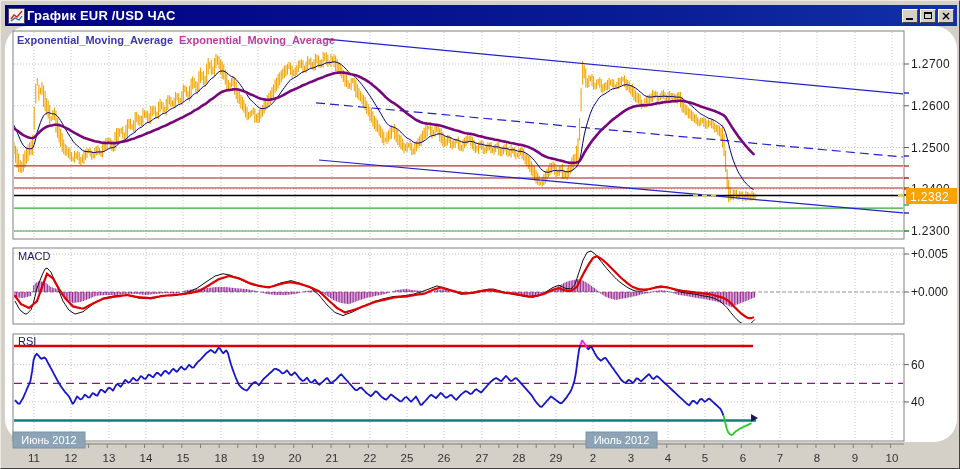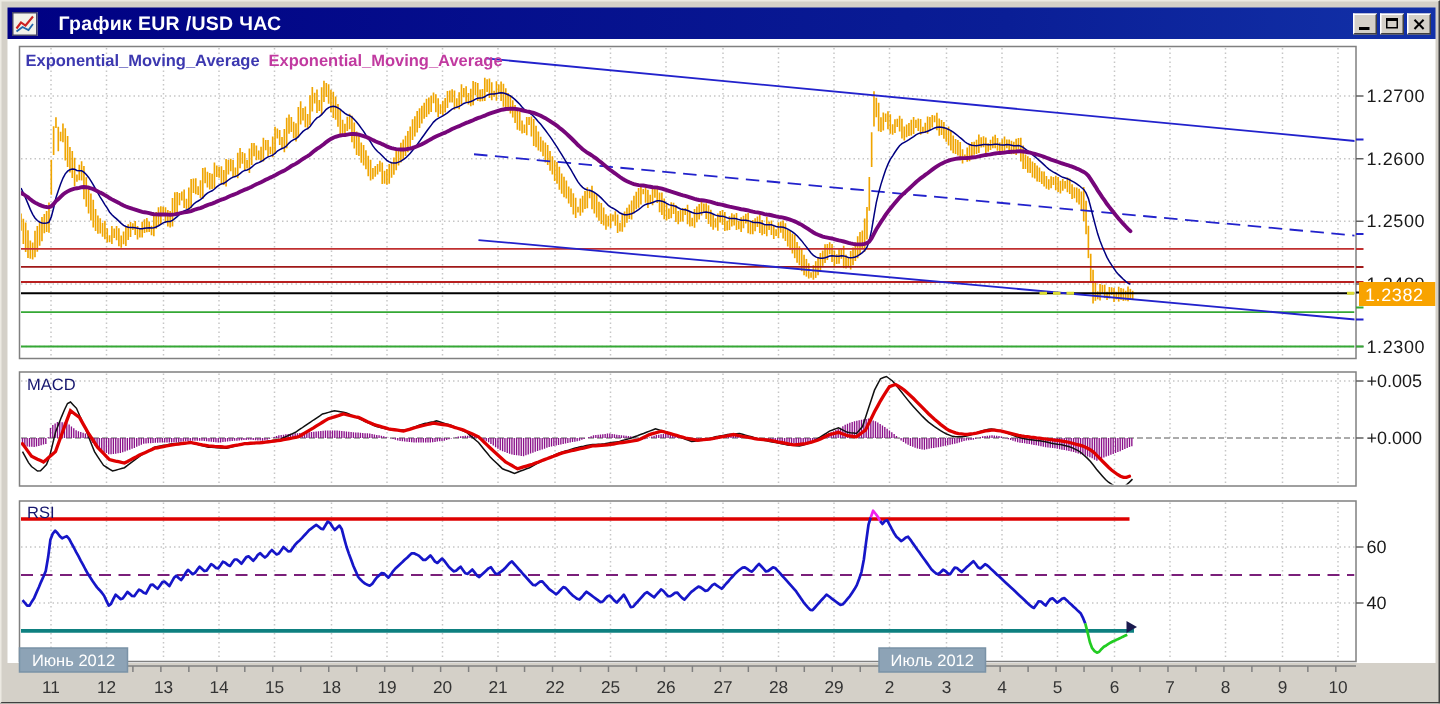--- a/index.html
+++ b/index.html
@@ -3,28 +3,28 @@
 <meta charset="utf-8">
 <style>
   html,body{margin:0;padding:0;background:#D4D0C8;}
   .window{position:relative;width:960px;height:469px;background:#D4D0C8;box-sizing:border-box;
     border-top:1px solid #ECE9E2;border-left:1px solid #ECE9E2;border-right:1px solid #404040;border-bottom:1px solid #404040;
     font-family:"Liberation Sans","DejaVu Sans",sans-serif;overflow:hidden;}
   .frame2{position:absolute;left:1px;top:1px;right:1px;bottom:1px;border:1px solid #D4D0C8;pointer-events:none;}
   .titlebar{position:absolute;left:4px;top:4px;width:952px;height:21px;background:linear-gradient(90deg,#000083 0%,#0A1E96 70%,#1231A8 100%);
     display:flex;align-items:center;padding:0 3px;box-sizing:border-box;}
   .ticon{width:15px;height:14px;background:#F2F2EA;border:1px solid #46466A;display:inline-flex;align-items:center;justify-content:center;flex:0 0 auto;}
-  .ttext{color:#FFFFFF;font-size:13px;font-weight:bold;margin-left:14px;letter-spacing:.2px;white-space:nowrap;}
+  .ttext{color:#FFFFFF;font-size:13px;font-weight:bold;margin-left:2px;letter-spacing:.2px;white-space:nowrap;}
   .tbtns{margin-left:auto;display:flex;gap:2px;}
   .wbtn{width:16px;height:14px;background:#D4D0C8;border:1px solid;border-color:#FFFFFF #404040 #404040 #FFFFFF;
     padding:0;margin:0;position:relative;cursor:default;}
   .g-min{position:absolute;left:3px;bottom:2px;width:7px;height:2px;background:#000;}
   .g-max{position:absolute;left:3px;top:2px;width:8px;height:7px;border:1px solid #000;border-top-width:2px;box-sizing:border-box;background:transparent;}
   .g-x{position:absolute;left:0;top:-1px;width:100%;text-align:center;font:bold 12px "DejaVu Sans",sans-serif;color:#000;line-height:14px;}
-  .client{position:absolute;left:4px;top:25px;width:952px;height:416px;background:#FFFFFF;}
+  .client{position:absolute;left:4px;top:25px;width:952px;height:416px;background:#FFFFFF;border-radius:23px;}
   svg{display:block;}
   svg text{font-family:"Liberation Sans","DejaVu Sans",sans-serif;}
 </style>
 </head>
 <body>
 
 <div class="window">
   <div class="frame2"></div>
   <div class="titlebar">
     <span class="ticon">

